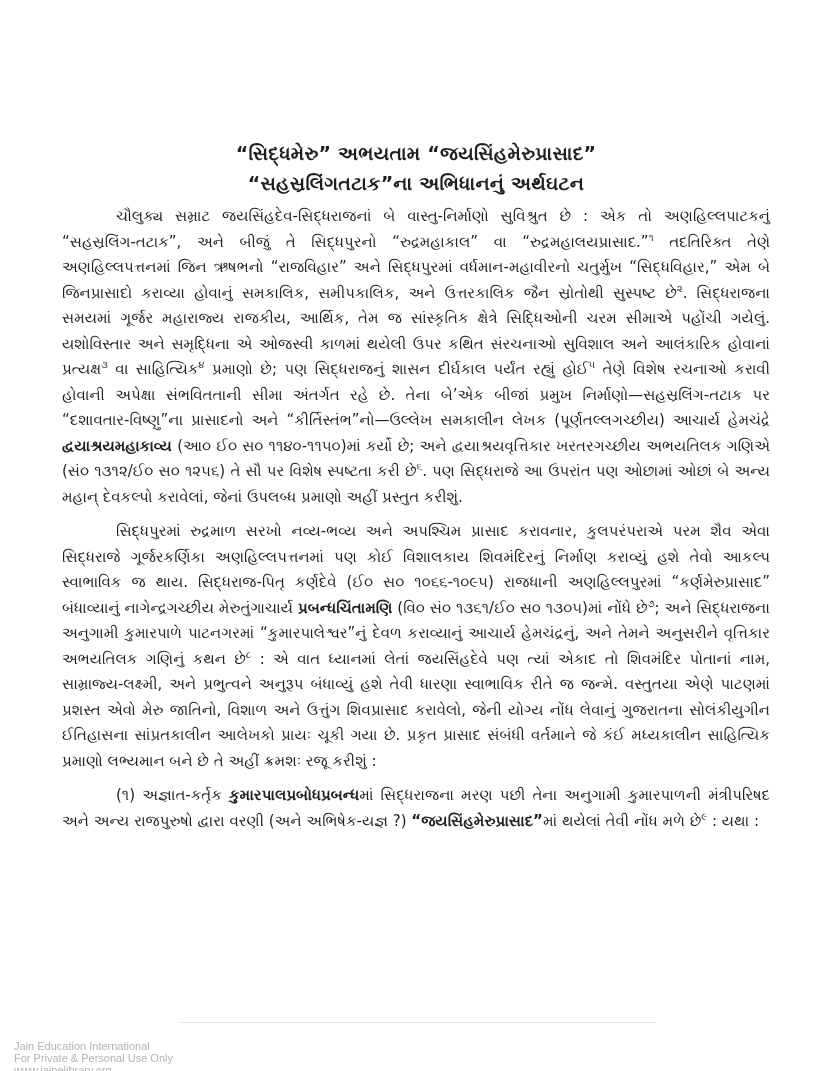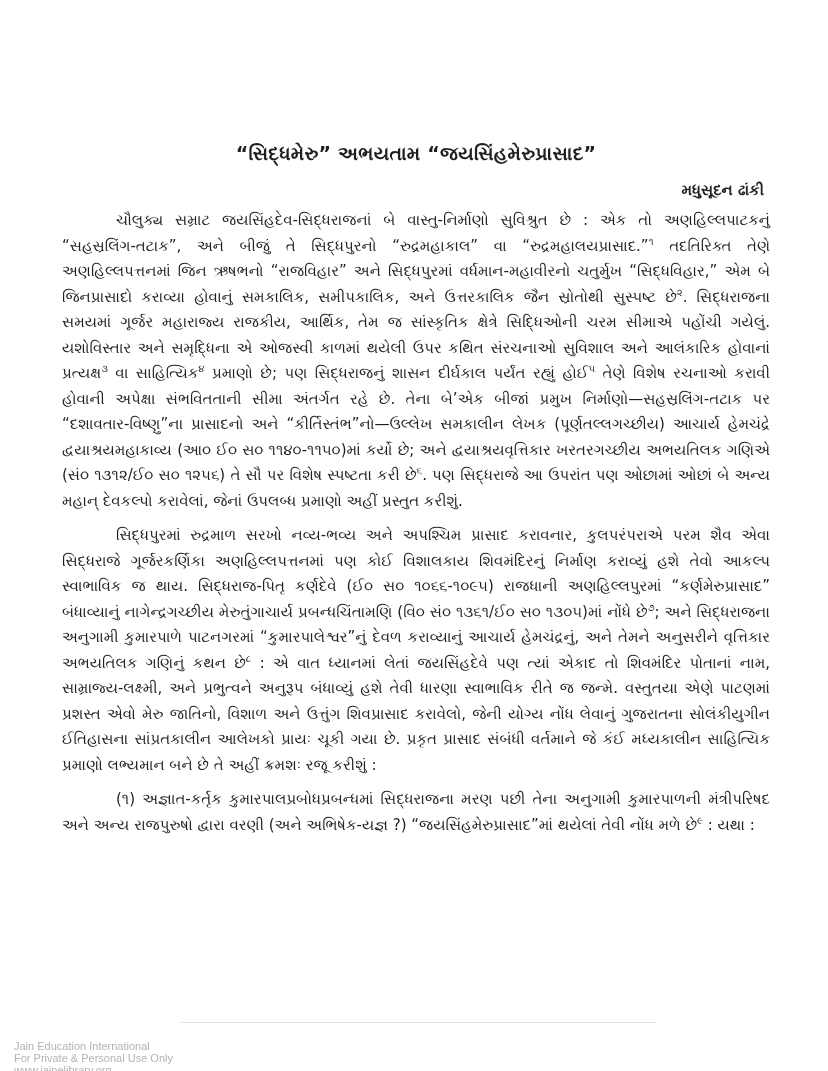--- a/index.html
+++ b/index.html
@@ -42,21 +42,21 @@
     line-height: 25.5px;
     text-align: justify;
     margin: 9px 0 0 0;
   }
   .indent { text-indent: 54px; }
   .gap-before { }
   .para sup, .verse sup {
     font-size: 10px;
     line-height: 0;
   }
-  .bold { font-weight: normal; }
+  .bold { font-weight: bold; }
   .verse {
     text-align: center;
     font-size: 16px;
     margin: 15px 0 8px 0;
   }
   .scan-line {
     position: absolute;
     left: 180px;
     top: 1022px;
     width: 476px;
@@ -79,22 +79,22 @@
 </style>
 </head>
 <body>
 
 <div class="page">
   <div class="content">
 
     <div class="title-line">“સિદ્ધમેરુ” અભયતામ “જયસિંહમેરુપ્રાસાદ”</div>
 
 
+    <div class="title-line">“સહસ્રલિંગતટાક”ના અભિધાનનું અર્થઘટન</div>
 
-    <div class="author">મધુસૂદન ઢાંકી</div>
 
     <p class="para indent"><span>ચૌલુક્ય સમ્રાટ જયસિંહદેવ-સિદ્ધરાજનાં બે વાસ્તુ-નિર્માણો સુવિશ્રુત છે : એક તો અણહિલ્લપાટકનું “સહસ્રલિંગ-તટાક”, અને બીજું તે સિદ્ધપુરનો “રુદ્રમહાકાલ” વા “રુદ્રમહાલયપ્રાસાદ.”</span><sup>૧</sup><span> તદતિરિક્ત તેણે અણહિલ્લપત્તનમાં જિન ઋષભનો “રાજવિહાર” અને સિદ્ધપુરમાં વર્ધમાન-મહાવીરનો ચતુર્મુખ “સિદ્ધવિહાર,” એમ બે જિનપ્રાસાદો કરાવ્યા હોવાનું સમકાલિક, સમીપકાલિક, અને ઉત્તરકાલિક જૈન સ્રોતોથી સુસ્પષ્ટ છે</span><sup>૨</sup><span>. સિદ્ધરાજના સમયમાં ગૂર્જર મહારાજ્ય રાજકીય, આર્થિક, તેમ જ સાંસ્કૃતિક ક્ષેત્રે સિદ્ધિઓની ચરમ સીમાએ પહોંચી ગયેલું. યશોવિસ્તાર અને સમૃદ્ધિના એ ઓજસ્વી કાળમાં થયેલી ઉપર કથિત સંરચનાઓ સુવિશાલ અને આલંકારિક હોવાનાં પ્રત્યક્ષ</span><sup>૩</sup><span> વા સાહિત્યિક</span><sup>૪</sup><span> પ્રમાણો છે; પણ સિદ્ધરાજનું શાસન દીર્ઘકાલ પર્યંત રહ્યું હોઈ</span><sup>૫</sup><span> તેણે વિશેષ રચનાઓ કરાવી હોવાની અપેક્ષા સંભવિતતાની સીમા અંતર્ગત રહે છે. તેના બે’એક બીજાં પ્રમુખ નિર્માણો—સહસ્રલિંગ-તટાક પર “દશાવતાર-વિષ્ણુ”ના પ્રાસાદનો અને “કીર્તિસ્તંભ”નો—ઉલ્લેખ સમકાલીન લેખક (પૂર્ણતલ્લગચ્છીય) આચાર્ય હેમચંદ્રે </span><span class="bold">દ્વયાશ્રયમહાકાવ્ય</span><span> (આ૦ ઈ૦ સ૦ ૧૧૪૦-૧૧૫૦)માં કર્યો છે; અને દ્વયાશ્રયવૃત્તિકાર ખરતરગચ્છીય અભયતિલક ગણિએ (સં૦ ૧૩૧૨/ઈ૦ સ૦ ૧૨૫૬) તે સૌ પર વિશેષ સ્પષ્ટતા કરી છે</span><sup>૬</sup><span>. પણ સિદ્ધરાજે આ ઉપરાંત પણ ઓછામાં ઓછાં બે અન્ય મહાન્ દેવકલ્પો કરાવેલાં, જેનાં ઉપલબ્ધ પ્રમાણો અહીં પ્રસ્તુત કરીશું.</span></p>
 
     <p class="para indent"><span>સિદ્ધપુરમાં રુદ્રમાળ સરખો નવ્ય-ભવ્ય અને અપશ્ચિમ પ્રાસાદ કરાવનાર, કુલપરંપરાએ પરમ શૈવ એવા સિદ્ધરાજે ગૂર્જરકર્ણિકા અણહિલ્લપત્તનમાં પણ કોઈ વિશાલકાય શિવમંદિરનું નિર્માણ કરાવ્યું હશે તેવો આકલ્પ સ્વાભાવિક જ થાય. સિદ્ધરાજ-પિતૃ કર્ણદેવે (ઈ૦ સ૦ ૧૦૬૬-૧૦૯૫) રાજધાની અણહિલ્લપુરમાં “કર્ણમેરુપ્રાસાદ” બંધાવ્યાનું નાગેન્દ્રગચ્છીય મેરુતુંગાચાર્ય </span><span class="bold">પ્રબન્ધચિંતામણિ</span><span> (વિ૦ સં૦ ૧૩૬૧/ઈ૦ સ૦ ૧૩૦૫)માં નોંધે છે</span><sup>૭</sup><span>; અને સિદ્ધરાજના અનુગામી કુમારપાળે પાટનગરમાં “કુમારપાલેશ્વર”નું દેવળ કરાવ્યાનું આચાર્ય હેમચંદ્રનું, અને તેમને અનુસરીને વૃત્તિકાર અભયતિલક ગણિનું કથન છે</span><sup>૮</sup><span> : એ વાત ધ્યાનમાં લેતાં જયસિંહદેવે પણ ત્યાં એકાદ તો શિવમંદિર પોતાનાં નામ, સામ્રાજ્ય-લક્ષ્મી, અને પ્રભુત્વને અનુરૂપ બંધાવ્યું હશે તેવી ધારણા સ્વાભાવિક રીતે જ જન્મે. વસ્તુતયા એણે પાટણમાં પ્રશસ્ત એવો મેરુ જાતિનો, વિશાળ અને ઉત્તુંગ શિવપ્રાસાદ કરાવેલો, જેની યોગ્ય નોંધ લેવાનું ગુજરાતના સોલંકીયુગીન ઈતિહાસના સાંપ્રતકાલીન આલેખકો પ્રાયઃ ચૂકી ગયા છે. પ્રકૃત પ્રાસાદ સંબંધી વર્તમાને જે કંઈ મધ્યકાલીન સાહિત્યિક પ્રમાણો લભ્યમાન બને છે તે અહીં ક્રમશઃ રજૂ કરીશું :</span></p>
 
     <p class="para indent gap-before"><span>(૧) અજ્ઞાત-કર્તૃક </span><span class="bold">કુમારપાલપ્રબોધપ્રબન્ધ</span><span>માં સિદ્ધરાજના મરણ પછી તેના અનુગામી કુમારપાળની મંત્રીપરિષદ અને અન્ય રાજપુરુષો દ્વારા વરણી (અને અભિષેક-યજ્ઞ ?) </span><span class="bold">“જયસિંહમેરુપ્રાસાદ”</span><span>માં થયેલાં તેવી નોંધ મળે છે</span><sup>૯</sup><span> : યથા :</span></p>
 
 
 
   </div>

